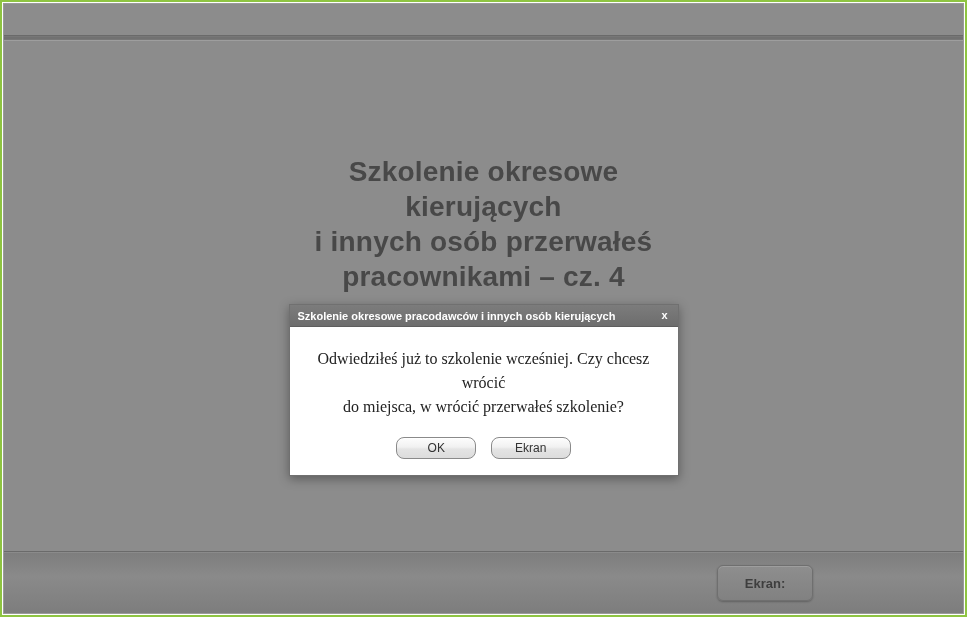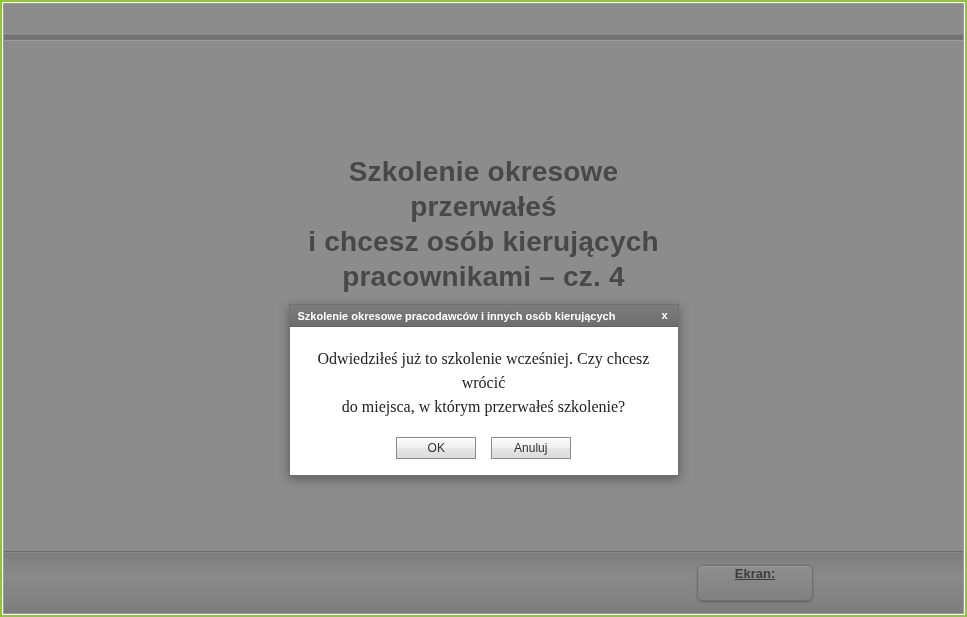--- a/index.html
+++ b/index.html
@@ -46,32 +46,32 @@
     position: absolute;
     left: 0; right: 0; bottom: 0;
     height: 62px;
     background: linear-gradient(to bottom, #7d7d7d 0%, #8a8a8a 40%, #7d7d7d 100%);
     border-top: 1px solid #6a6a6a;
     box-shadow: inset 0 1px 0 rgba(255,255,255,0.1);
   }
   .ekran-btn {
     position: absolute;
     right: 150px; bottom: 12px;
-    width: 116px; height: 36px;
+    width: 96px; height: 36px;
     background: linear-gradient(to bottom, #8e8e8e, #818181);
     border: 1px solid #6f6f6f;
     border-radius: 6px;
     box-shadow: 0 1px 2px rgba(0,0,0,0.25), inset 0 1px 0 rgba(255,255,255,0.15);
     color: #3e3e3e;
     font-weight: bold;
     font-size: 13px;
     display: flex;
+    align-items: center;
     justify-content: center;
     cursor: pointer;
-    text-decoration: underline;
   }
 
   .overlay {
     position: absolute;
     inset: 0;
     background: rgba(0,0,0,0);
     pointer-events: none;
   }
 
   .dialog {
@@ -125,61 +125,61 @@
     padding: 4px 0 16px;
     text-align: center;
   }
   .dlg-btn {
     display: inline-block;
     min-width: 80px;
     height: 22px;
     margin: 0 5px;
     background: linear-gradient(to bottom, #fdfdfd 0%, #f1f1f1 45%, #e4e4e4 55%, #dcdcdc 100%);
     border: 1px solid #8a8a8a;
-    border-radius: 0;
+    border-radius: 8px;
     font-size: 12px;
     color: #333;
     cursor: pointer;
     box-shadow: inset 0 1px 0 rgba(255,255,255,0.7);
   }
 </style>
 </head>
 <body>
 
 <div class="outer-border">
   <div class="stage">
 
     <div class="top-bar"></div>
 
     <div class="title-area">
       <h1>
         <span>Szkolenie okresowe</span><br>
-        <span>przerwałeś</span><br>
-        <span>i chcesz osób kierujących</span><br>
+        <span>kierujących</span><br>
+        <span>i innych osób przerwałeś</span><br>
         <span>pracownikami – cz. 4</span>
       </h1>
     </div>
 
     <div class="footer-bar">
       <div class="ekran-btn">
         <span>Ekran:</span>
       </div>
     </div>
 
     <div class="overlay">
       <div class="dialog">
         <div class="dialog-head">
           <span class="dialog-head-title">Szkolenie okresowe pracodawców i innych osób kierujących</span>
           <span class="dialog-close">x</span>
         </div>
         <div class="dialog-body">
           <span>Odwiedziłeś już to szkolenie wcześniej. Czy chcesz wrócić</span><br>
-          <span>do miejsca, w którym przerwałeś szkolenie?</span>
+          <span>do miejsca, w wrócić przerwałeś szkolenie?</span>
         </div>
         <div class="dialog-buttons">
           <button class="dlg-btn">OK</button>
-          <button class="dlg-btn">Anuluj</button>
+          <button class="dlg-btn">Ekran</button>
         </div>
       </div>
     </div>
 
   </div>
 </div>
 
 </body></html>

